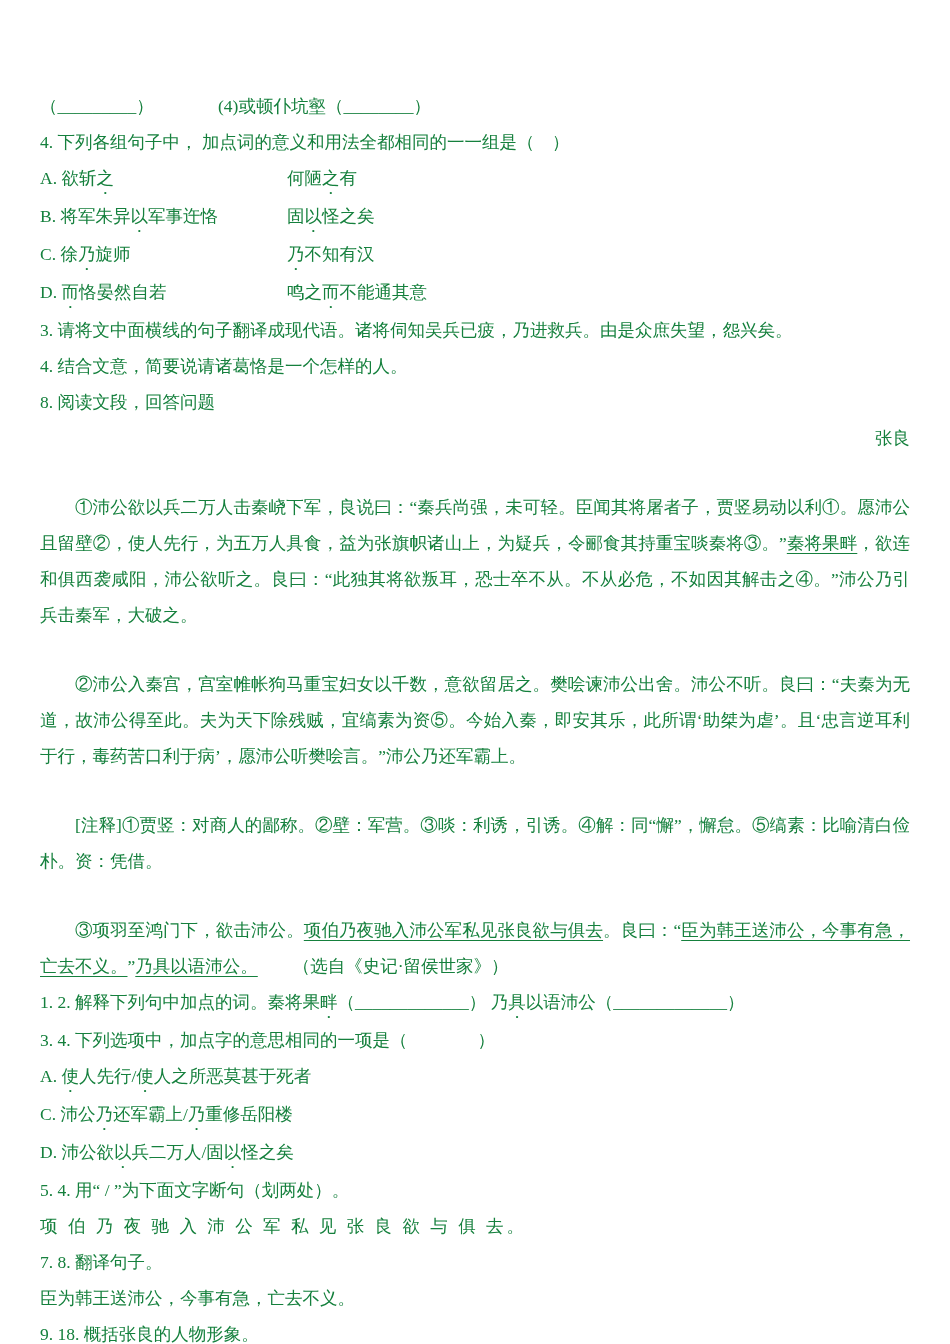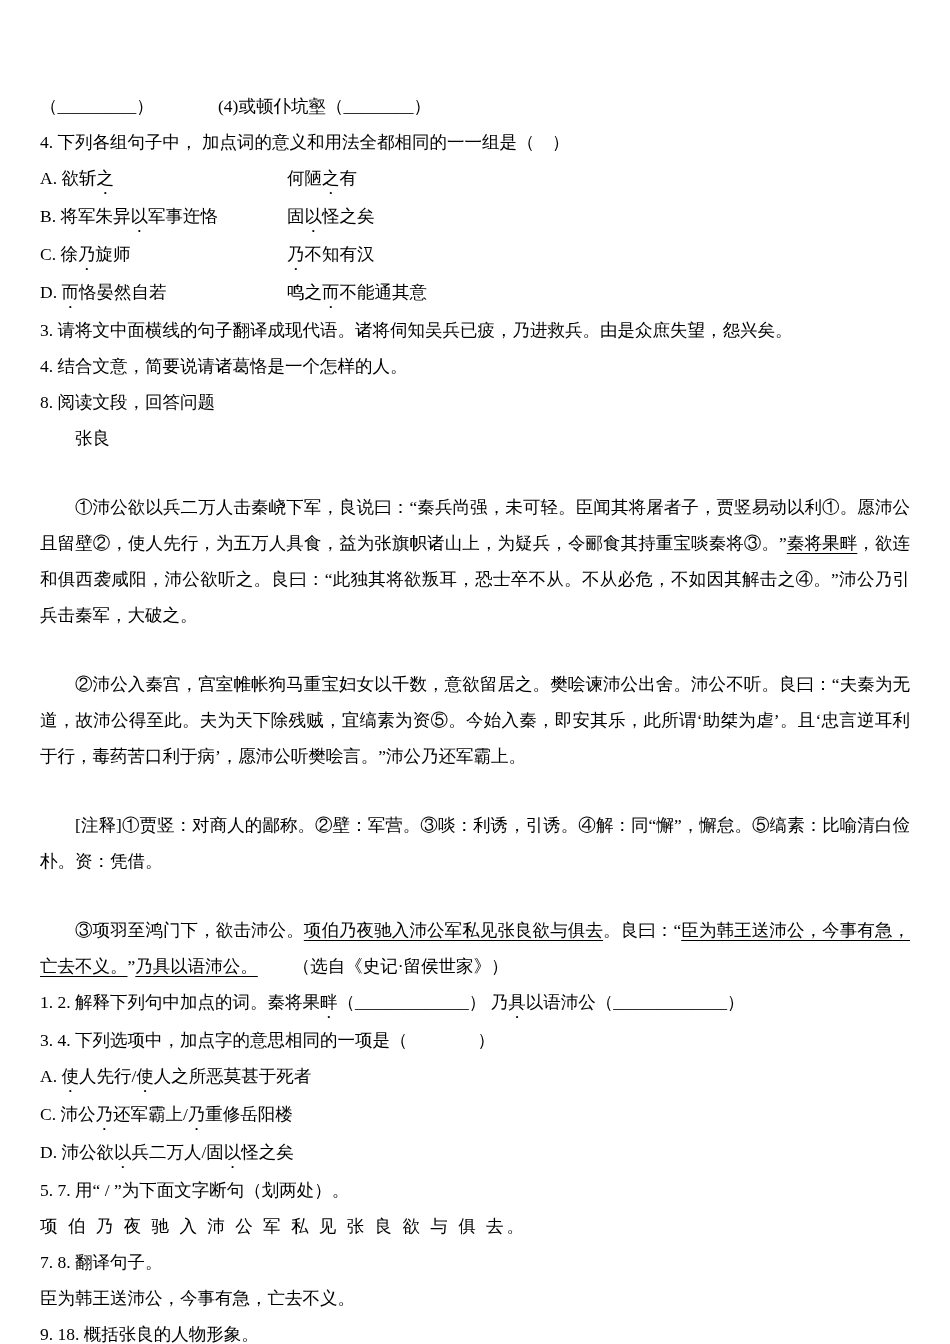--- a/index.html
+++ b/index.html
@@ -3,26 +3,26 @@
 <meta charset="utf-8">
 <style>
   html,body{margin:0;padding:0;background:#ffffff;}
   body{width:950px;height:1344px;overflow:hidden;}
   .page{
     box-sizing:border-box;
     width:950px;height:1344px;
     padding:88px 40px 0 40px;
     font-family:"Liberation Serif","DejaVu Serif",serif;
     font-size:17.5px;
-    color:#000000;
+    color:#15803d;
     background:#ffffff;
   }
   p{margin:0;line-height:36px;white-space:pre-wrap;}
   .para{text-align:justify;text-indent:2em;margin-top:33px;}
-  .tindent{text-indent:2em;}
+  .tindent{text-indent:2em;text-align:right;}
   
   .c1{display:inline-block;width:247px;}
   
   .cb{display:inline-block;width:178px;}
   
   .dot{
     -webkit-text-emphasis:filled dot;
     -webkit-text-emphasis-position:under right;
     text-emphasis:filled dot;
     text-emphasis-position:under right;
@@ -67,21 +67,21 @@
 
   <p>3. 4. 下列选项中，加点字的意思相同的一项是（　　　　）</p>
 
   <p><span>A. </span><span></span><span class="dot">使</span><span>人先行/</span><span class="dot">使</span><span>人之所恶莫甚于死者</span></p>
 
 
   <p><span>C. </span><span>沛公</span><span class="dot">乃</span><span>还军霸上/</span><span class="dot">乃</span><span>重修岳阳楼</span></p>
 
   <p><span>D. </span><span>沛公欲</span><span class="dot">以</span><span>兵二万人/固</span><span class="dot">以</span><span>怪之矣</span></p>
 
-  <p>5. 7. 用“ / ”为下面文字断句（划两处）。</p>
+  <p>5. 4. 用“ / ”为下面文字断句（划两处）。</p>
   <p class="spaced">项 伯 乃 夜 驰 入 沛 公 军 私 见 张 良 欲 与 俱 去。</p>
 
   <p>7. 8. 翻译句子。</p>
   <p>臣为韩王送沛公，今事有急，亡去不义。</p>
 
   <p>9. 18. 概括张良的人物形象。</p>
 
 </div>
 
 </body></html>

